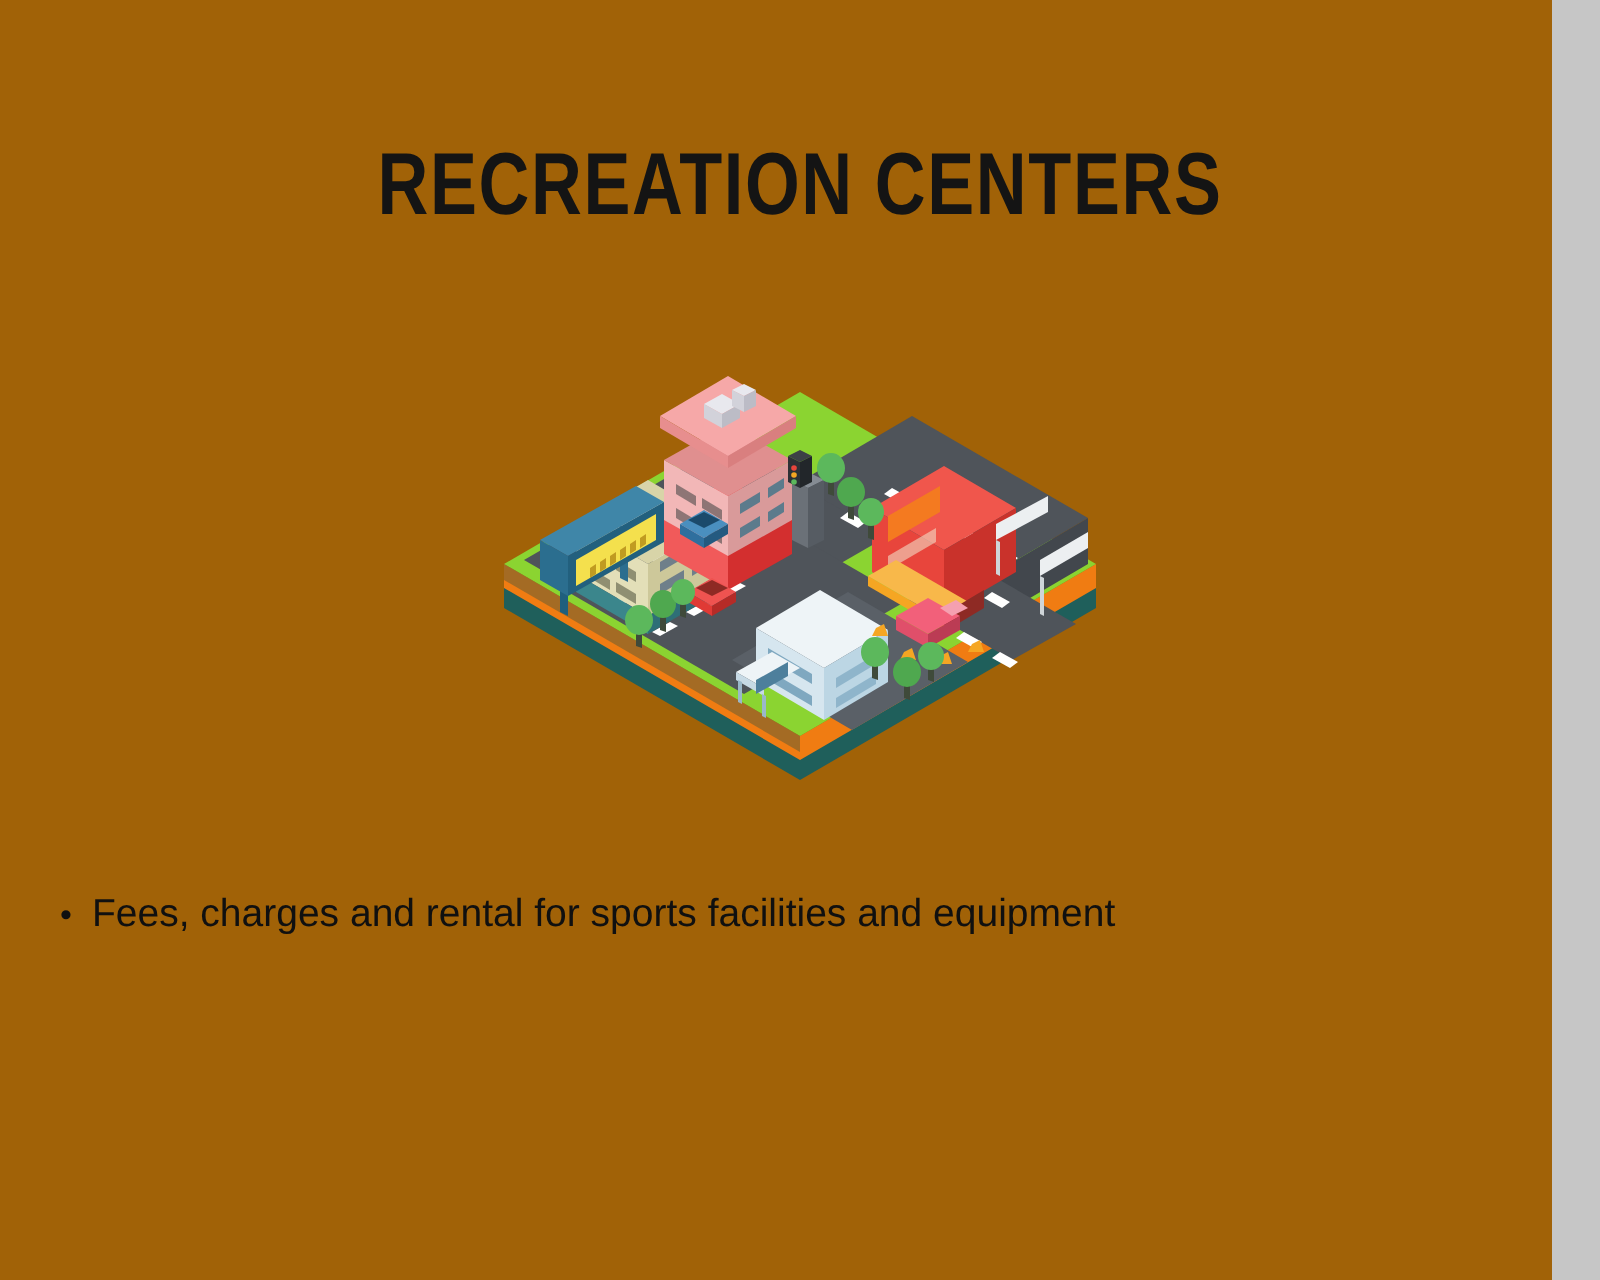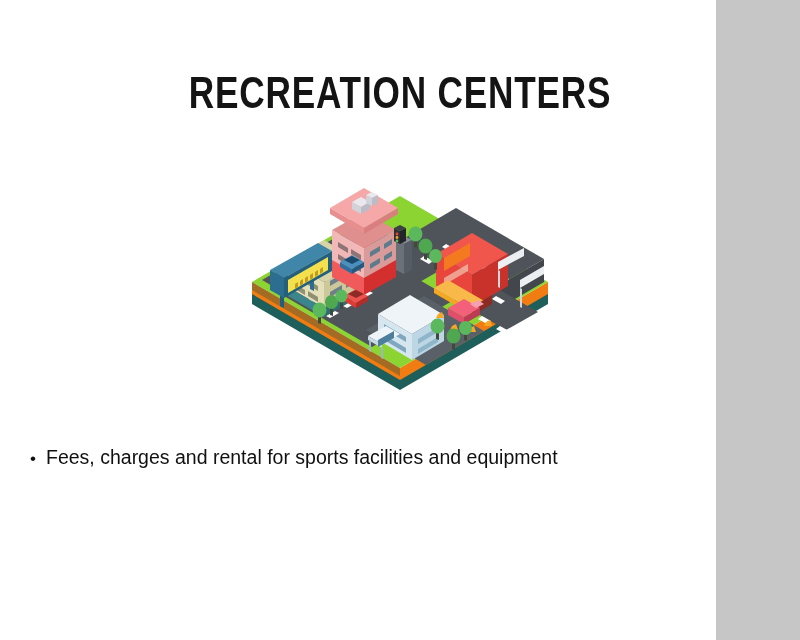--- a/index.html
+++ b/index.html
@@ -10,23 +10,23 @@
     width: 800px;
     height: 640px;
     background: #c6c6c6;
     font-family: "Liberation Sans", sans-serif;
     overflow: hidden;
     position: relative;
   }
   #slide {
     position: absolute;
     left: 0; top: 0;
-    width: 716px;
+    width: 776px;
     height: 640px;
-    background: #ffffff;
+    background: #a16207;
   }
   #slide-title {
     position: absolute;
     left: 0;
     top: 68px;
     width: 800px;
     text-align: center;
     font-family: "Liberation Sans Narrow", "Liberation Sans", sans-serif;
     font-weight: bold;
     font-size: 44px;

